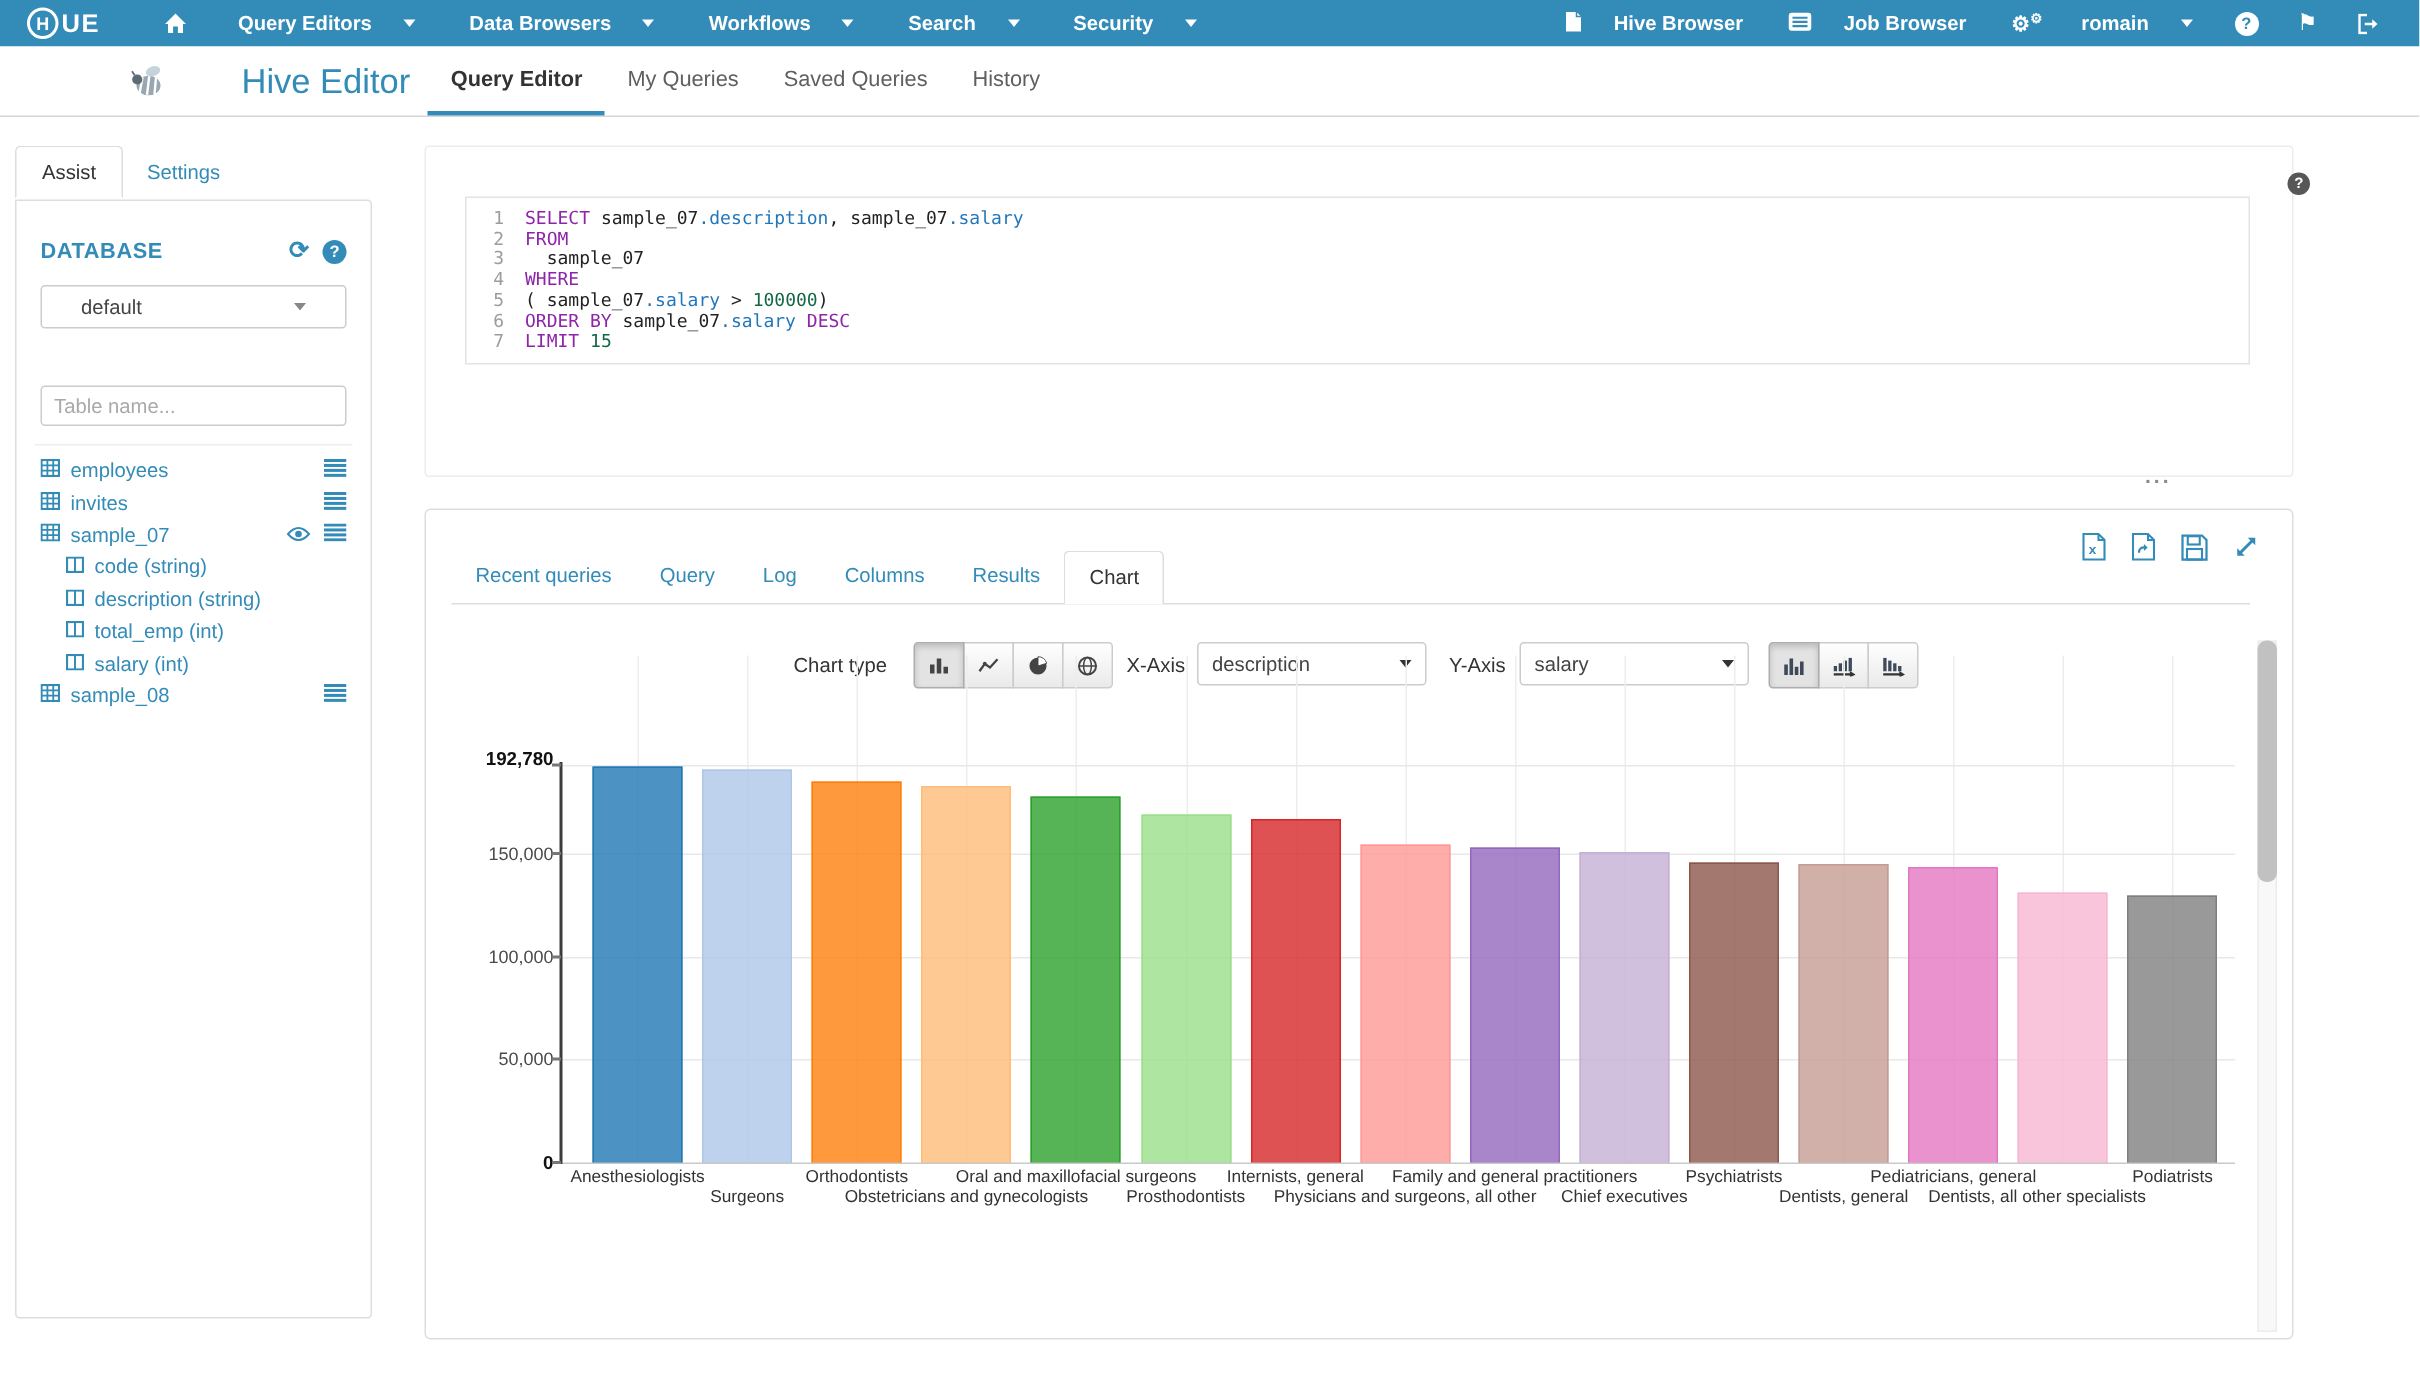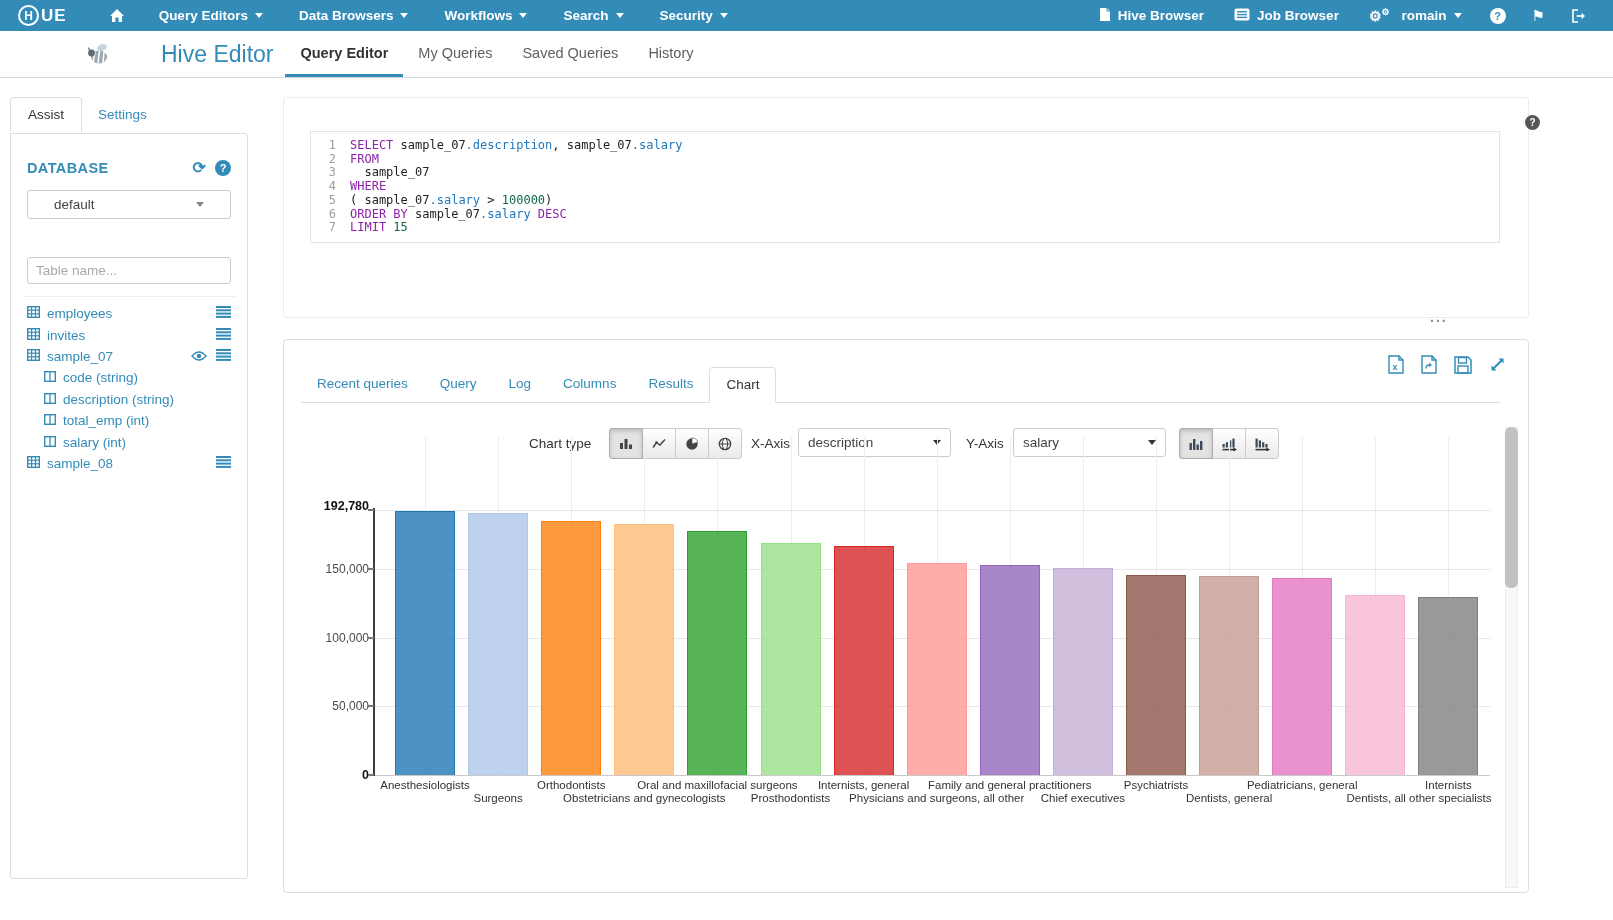--- a/index.html
+++ b/index.html
@@ -10,21 +10,21 @@
   }
   
   .topnav{position:absolute;top:0;left:0;right:0;height:31px;background:#338bb8;
     display:flex;align-items:center;color:#fff;}
   .brand{display:flex;align-items:center;margin:0 26px 0 18px;font-weight:bold;cursor:pointer;}
   .brand-first{border:2px solid #fff;border-radius:50%;width:17px;height:17px;display:inline-flex;
     align-items:center;justify-content:center;font-size:12px;margin-right:2px;}
   .brand-rest{font-size:17px;letter-spacing:1px;}
   .home-btn{display:flex;align-items:center;padding:0 16px;cursor:pointer;}
   #nav-menus{display:flex;height:100%;}
-  .nav-item{display:flex;align-items:center;gap:7px;padding:0 18px;font-size:13.5px;font-weight:bold;cursor:pointer;white-space:nowrap;justify-content:center;}
+  .nav-item{display:flex;align-items:center;gap:21px;padding:0 18px;font-size:13.5px;font-weight:bold;cursor:pointer;white-space:nowrap;justify-content:center;}
   .chev{width:0;height:0;border-left:4px solid transparent;border-right:4px solid transparent;border-top:5px solid #fff;display:inline-block;}
   .nav-right{margin-left:auto;display:flex;align-items:center;height:100%;padding-right:14px;}
   .nav-right .nav-item{padding:0 15px;}
   .icon-btn{padding:0 13px;display:flex;align-items:center;cursor:pointer;}
   .qcircle{width:16px;height:16px;border-radius:50%;background:#fff;color:#338bb8;font-weight:bold;
     font-size:11px;display:inline-flex;align-items:center;justify-content:center;}
   .flag{font-size:15px;line-height:1;}
   .cogs{font-size:14px;line-height:1;margin-right:5px;}
   
   .appbar{position:absolute;top:31px;left:0;right:0;height:46px;background:#fff;
@@ -550,18 +550,18 @@
     <div class="xlab" style="left: 269.3px; top: 355px;">Obstetricians and gynecologists</div>
     <div class="xlab" style="left: 342.4px; top: 342px;">Oral and maxillofacial surgeons</div>
     <div class="xlab" style="left: 415.5px; top: 355px;">Prosthodontists</div>
     <div class="xlab" style="left: 488.6px; top: 342px;">Internists, general</div>
     <div class="xlab" style="left: 561.7px; top: 355px;">Physicians and surgeons, all other</div>
     <div class="xlab" style="left: 634.8px; top: 342px;">Family and general practitioners</div>
     <div class="xlab" style="left: 707.9px; top: 355px;">Chief executives</div>
     <div class="xlab" style="left: 781px; top: 342px;">Psychiatrists</div>
     <div class="xlab" style="left: 854.1px; top: 355px;">Dentists, general</div>
     <div class="xlab" style="left: 927.2px; top: 342px;">Pediatricians, general</div>
-    <div class="xlab" style="left: 1044px; top: 355px;">Dentists, all other specialists</div>
-    <div class="xlab" style="left: 1073.4px; top: 342px;">Internists</div>
+    <div class="xlab" style="left: 983px; top: 355px;">Dentists, all other specialists</div>
+    <div class="xlab" style="left: 1073.4px; top: 342px;">Podiatrists</div>
   </div>
 
 <div class="scroll-track"></div>
 <div class="scroll-thumb"></div>
 
 </body></html>

